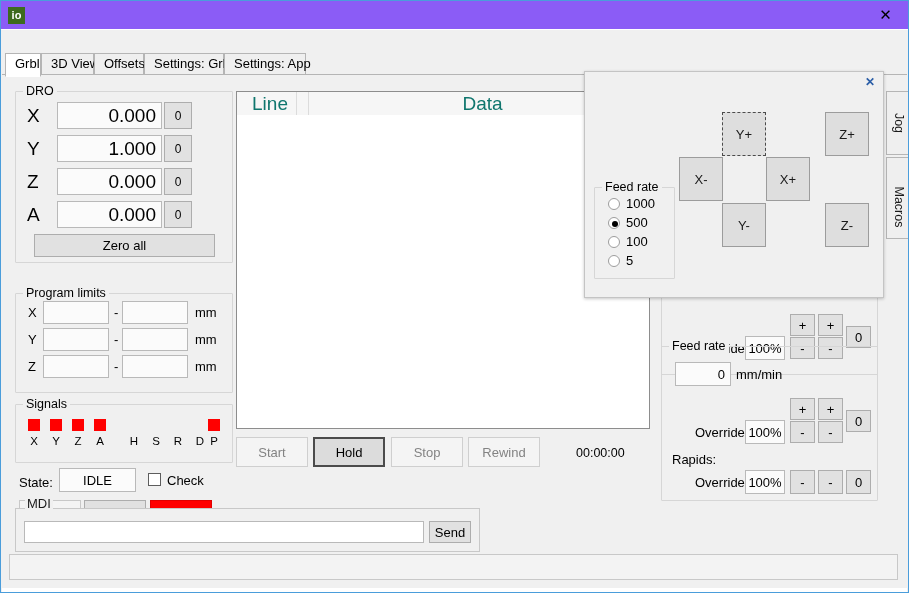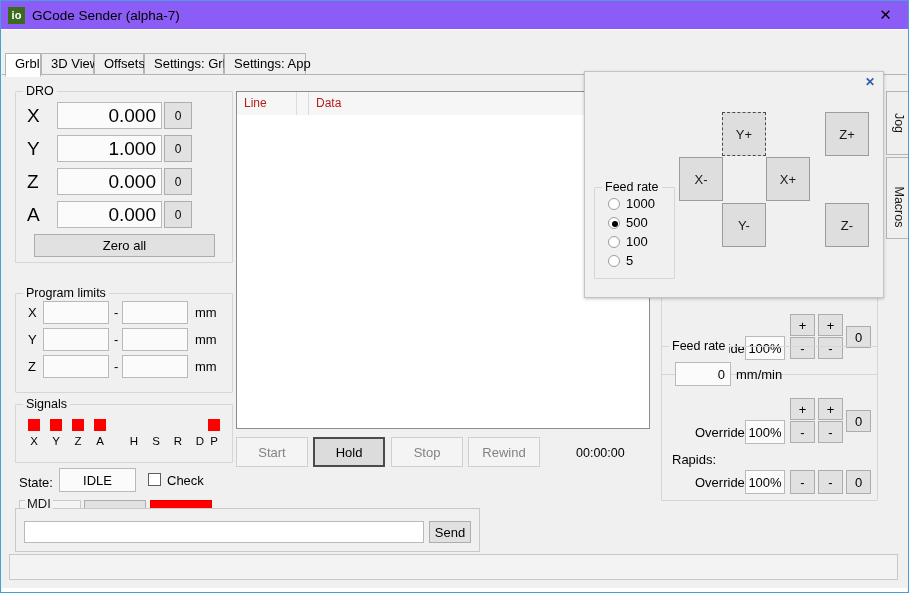--- a/index.html
+++ b/index.html
@@ -176,26 +176,27 @@
   }
   #gcode-header {
     position: absolute; left: 0; top: 0;
     width: 412px; height: 23px;
     background: #f6f6f6;
     border-bottom: 1px solid #dcdcdc;
   }
   .col-head {
     position: absolute; top: 0; height: 23px;
     line-height: 23px;
-    font-size: 12px;
+    font-size: 19px;
     padding-left: 7px;
     border-right: 1px solid #dcdcdc;
-    color: #b91c1c;
+    color: #0f766e;
     background: #f6f6f6;
     cursor: pointer;
+    text-align: center;
   }
 
   
   .vtab {
     position: absolute;
     width: 25px;
     background: #efefef;
     border: 1px solid #b5b5b5;
     cursor: pointer;
   }
@@ -294,21 +295,20 @@
     background: #ffffff;
   }
 </style>
 </head>
 <body>
 
 <div id="window">
 
   <div id="titlebar">
     <div id="app-icon">io</div>
-    <div id="title-text">GCode Sender (alpha-7)</div>
     <div id="close-btn">✕</div>
   </div>
 
 
   <div id="tabstrip">
     <div class="tab active" style="left:4px;width:36px;">Grbl</div>
     <div class="tab" style="left:40px;width:53px;">3D View</div>
     <div class="tab" style="left:93px;width:50px;">Offsets</div>
     <div class="tab" style="left:143px;width:80px;">Settings: Grbl</div>
     <div class="tab" style="left:223px;width:82px;">Settings: App</div>

